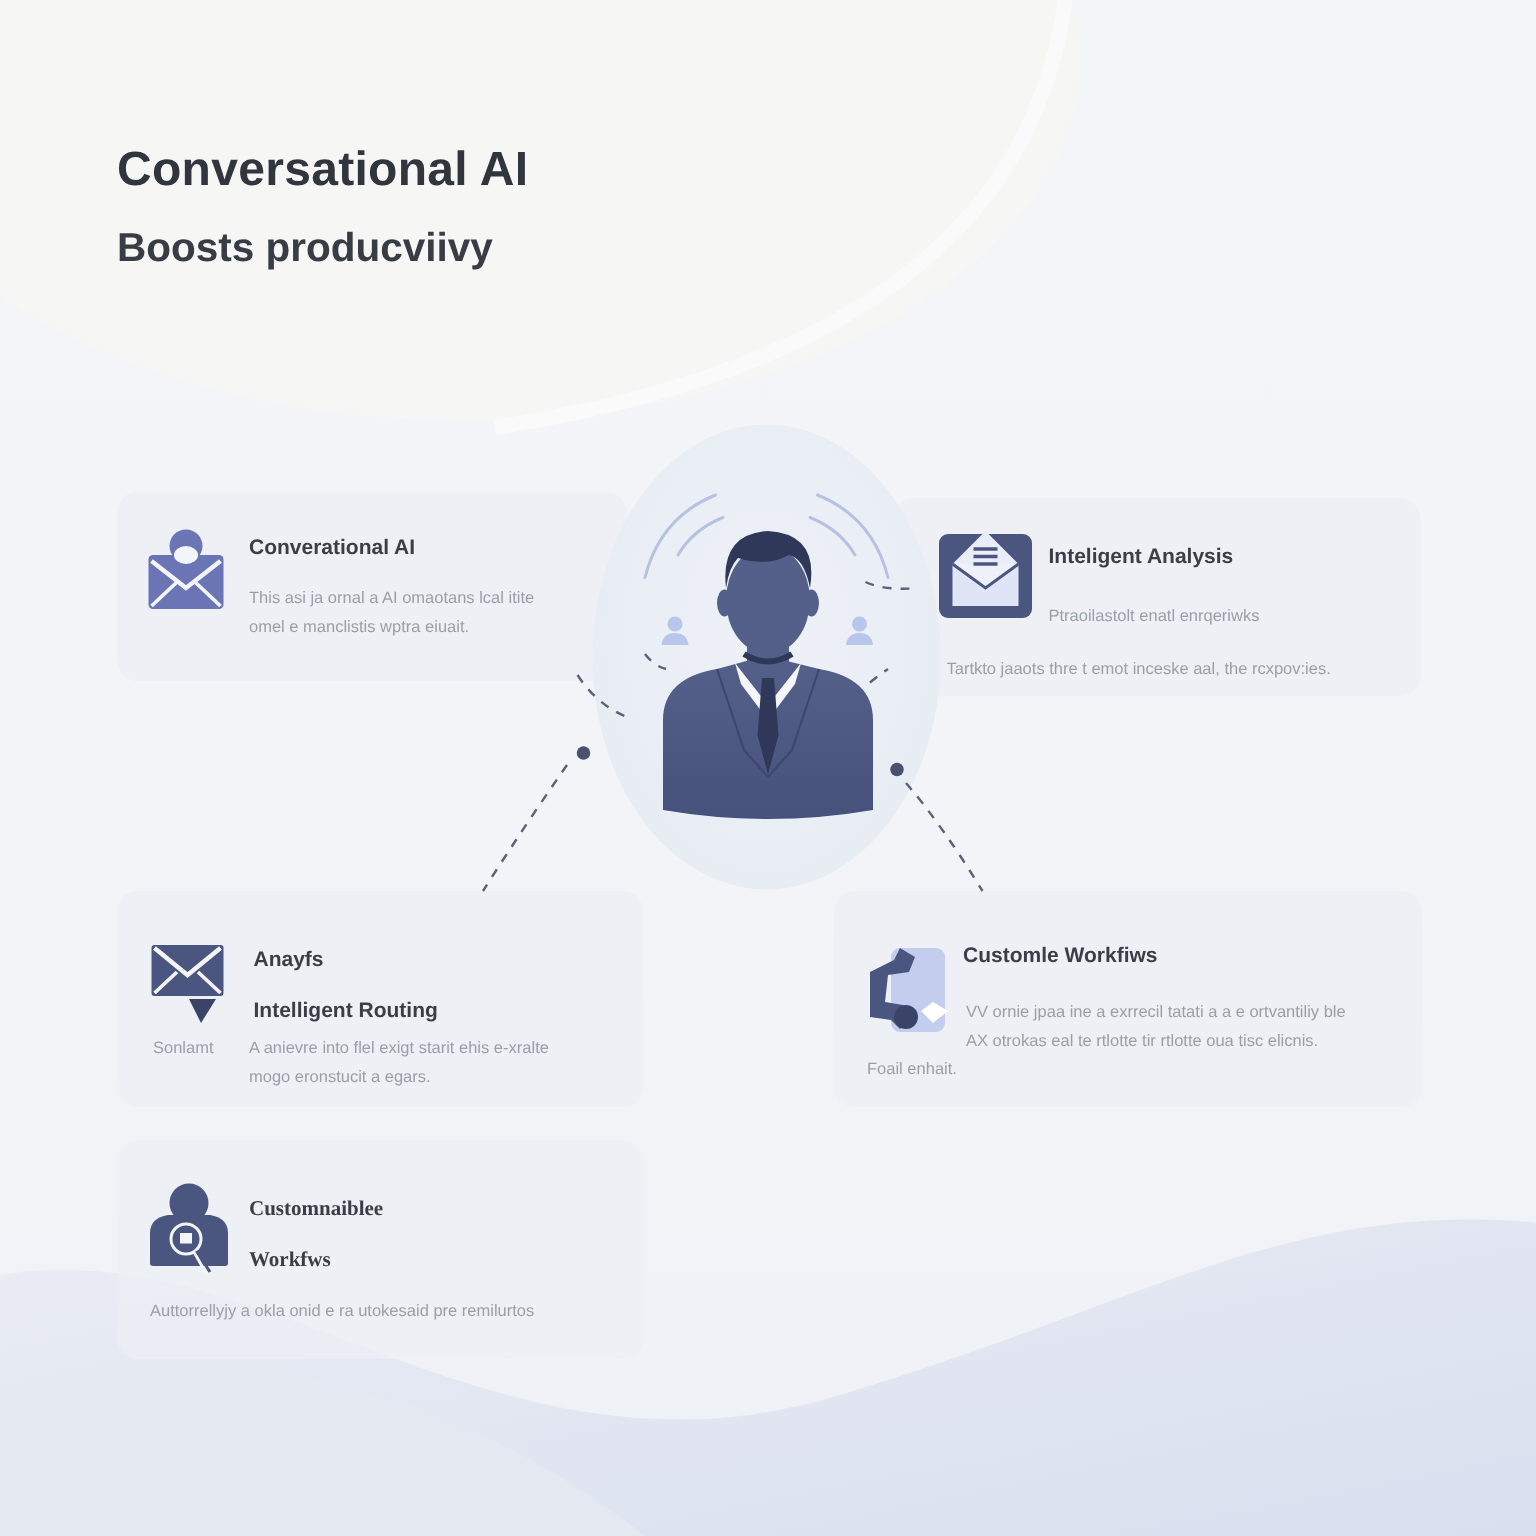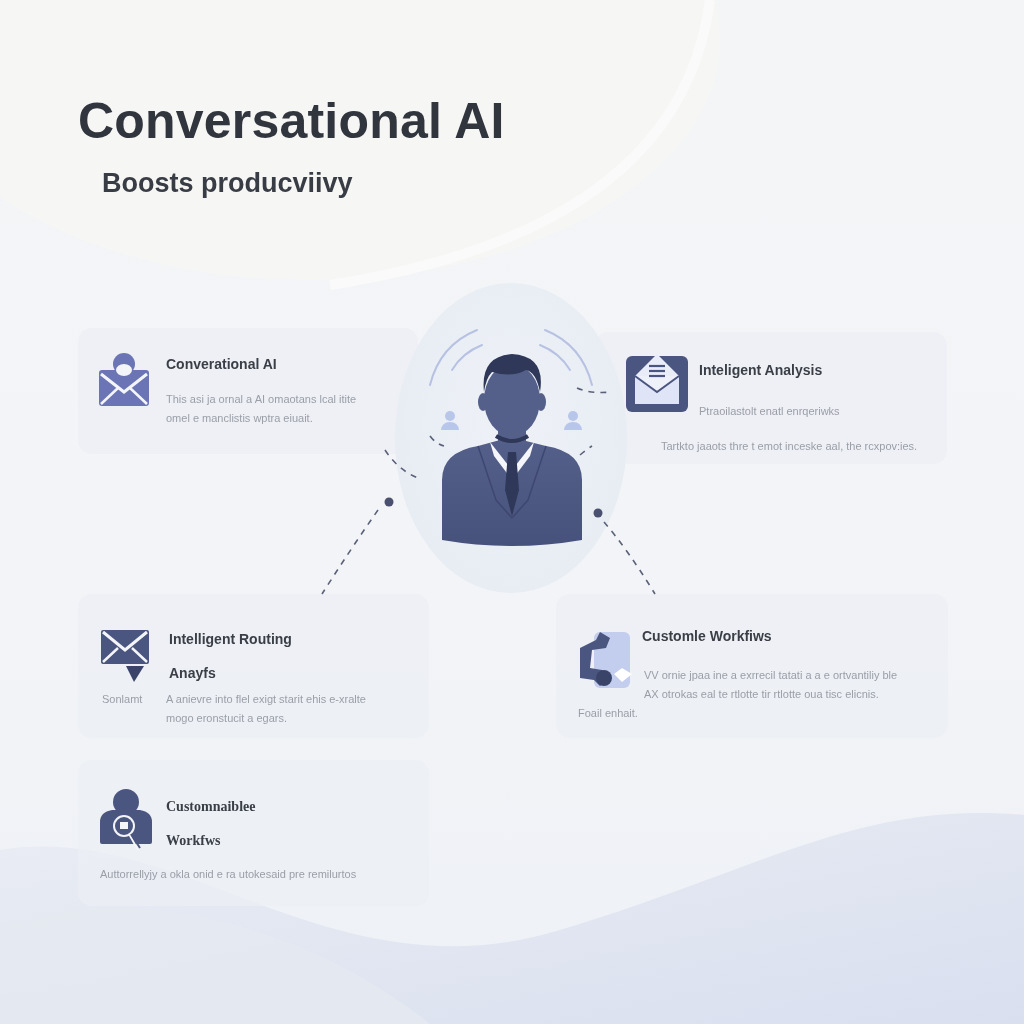--- a/index.html
+++ b/index.html
@@ -6,27 +6,26 @@
     html, body { width: 1024px; height: 1024px; overflow: hidden; }
     body {
       position: relative;
       background: linear-gradient(180deg, #f4f5f7 0%, #f2f4f7 60%, #eef1f6 100%);
       font-family: "Liberation Sans", "DejaVu Sans", sans-serif;
       color: #2f333b;
     }
     .bg-layer { position: absolute; inset: 0; pointer-events: none; }
     .title-block { position: absolute; left: 78px; top: 96px; }
     .page-title {
-      font-size: 50px; font-weight: 700; color: #31353d; letter-spacing: 0.2px;
+      font-size: 32px; font-weight: 700; color: #31353d; letter-spacing: 0.2px;
       line-height: 1;
     }
     .page-subtitle {
       margin-top: 24px; font-size: 27px; font-weight: 700; color: #383c44;
       line-height: 1;
-      margin-left: 24px;
     }
     .card {
       position: absolute;
       background: rgba(236, 239, 244, 0.72);
       border-radius: 14px;
     }
     .card-icon { position: absolute; }
     .card-title {
       position: absolute; font-size: 14px; font-weight: 700; color: #3a3e46;
       line-height: 1.2; white-space: nowrap;
@@ -83,33 +82,33 @@
     <rect x="1" y="4" width="62" height="56" rx="6" fill="#4b5680"></rect>
     <path d="M 10 24 L 32 2 L 54 24 Z" fill="#e9edf8"></path>
     <rect x="10" y="24" width="44" height="28" fill="#dfe5f6"></rect>
     <path d="M 10 24 L 32 40 L 54 24" stroke="#4b5680" stroke-width="2" fill="#eef1fa"></path>
     <line x1="24" y1="14" x2="40" y2="14" stroke="#4b5680" stroke-width="2.2"></line>
     <line x1="24" y1="19" x2="40" y2="19" stroke="#4b5680" stroke-width="2.2"></line>
     <line x1="24" y1="24" x2="40" y2="24" stroke="#4b5680" stroke-width="2.2"></line>
   </svg>
   <div class="card-title" style="left:104px; top:30px;">Inteligent Analysis</div>
   <div class="card-desc" style="left:104px; top:70px;">Ptraoilastolt enatl enrqeriwks</div>
-  <div class="card-desc" style="left:36px; top:105px;margin-left:30px;">Tartkto jaaots thre t emot inceske aal, the rcxpov:ies.</div>
+  <div class="card-desc" style="left:36px; top:105px;">Tartkto jaaots thre t emot inceske aal, the rcxpov:ies.</div>
 </div>
 
 <div class="card" style="left:78px; top:594px; width:351px; height:144px;">
   <svg class="card-icon" style="left:22px; top:34px;" width="52" height="56" viewBox="0 0 52 56">
     <rect x="1" y="2" width="48" height="34" rx="2" fill="#4b5680"></rect>
     <path d="M 3 4 L 25 22 L 47 4" stroke="#f4f5f8" stroke-width="3" fill="none"></path>
     <path d="M 3 34 L 18 20 M 47 34 L 32 20" stroke="#f4f5f8" stroke-width="2.5" fill="none"></path>
     <path d="M 26 38 L 44 38 L 34 54 Z" fill="#3a4468"></path>
   </svg>
   <div class="card-title" style="left:91px; top:28px; line-height:34px;">
+    <div>Anayfs</div>
     <div>Intelligent Routing</div>
-    <div>Anayfs</div>
   </div>
   <div class="card-desc" style="left:24px; top:96px;">Sonlamt</div>
   <div class="card-desc" style="left:88px; top:96px;">
     <div>A anievre into flel exigt starit ehis e-xralte</div>
     <div>mogo eronstucit a egars.</div>
   </div>
 </div>
 
 <div class="card" style="left:556px; top:594px; width:392px; height:144px;">
   <svg class="card-icon" style="left:20px; top:34px;" width="66" height="62" viewBox="0 0 66 62">

